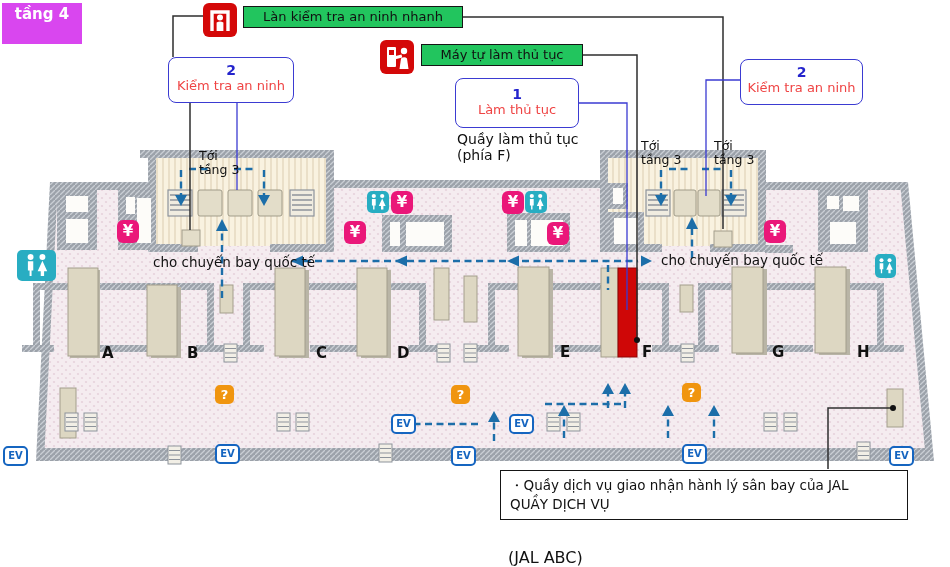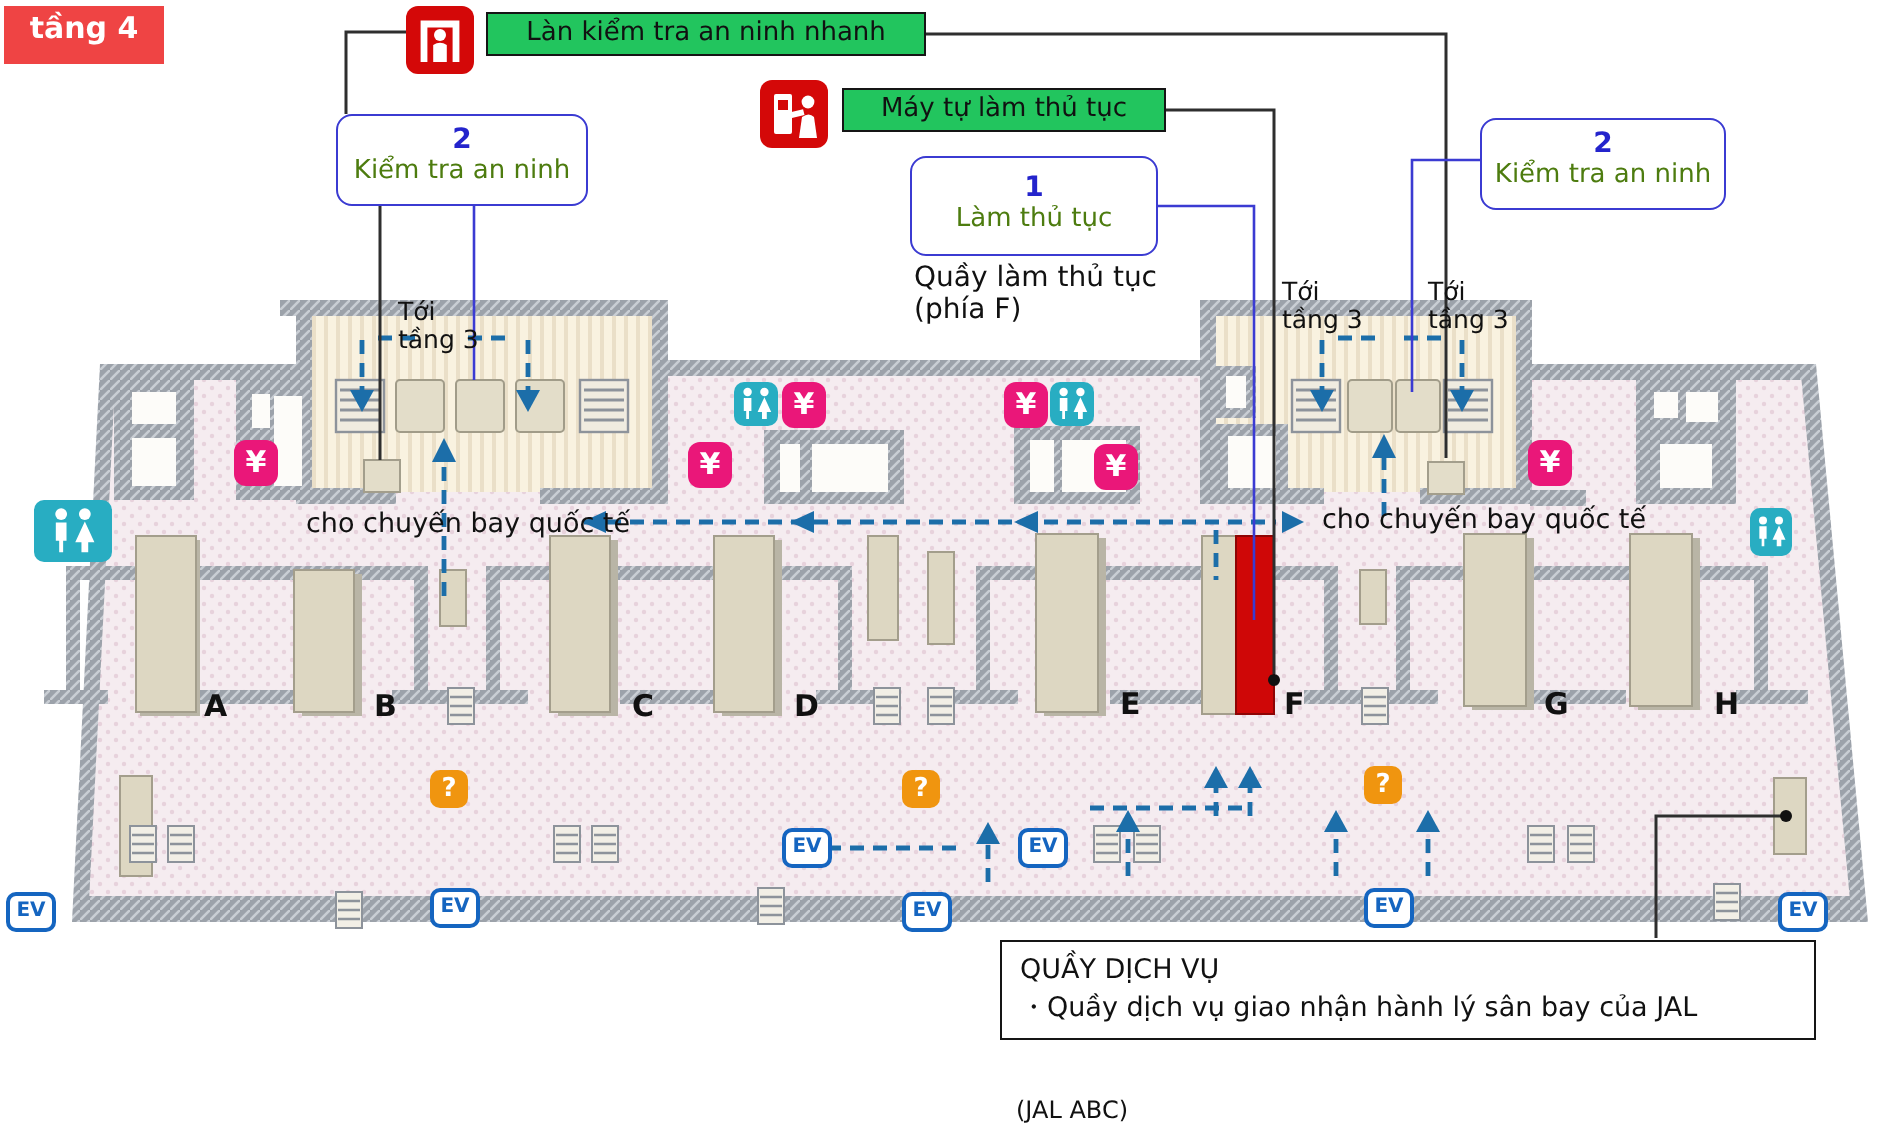--- a/index.html
+++ b/index.html
@@ -1,41 +1,41 @@
 <!DOCTYPE html>
 <html><head>
 <meta charset="utf-8">
 <style>
   html,body{margin:0;padding:0;background:#fff;}
   body{width:950px;height:567px;position:relative;overflow:hidden;
        font-family:"DejaVu Sans","Liberation Sans",sans-serif;color:#111;}
   .abs{position:absolute;}
   svg.plan{position:absolute;left:0;top:0;}
-  .badge{background:#ef4444;color:#fff;font-weight:bold;font-size:15px;
-         text-align:center;line-height:23px;width:80px;height:29px;}
+  .badge{background:#d946ef;color:#fff;font-weight:bold;font-size:15px;
+         text-align:center;line-height:23px;width:80px;height:41px;}
   .blackbox{background:#22c55e;border:1.6px solid #151515;text-align:center;
             font-size:13px;line-height:20px;white-space:nowrap;}
   .redicon{background:#d40808;border-radius:6px;width:34px;height:34px;}
   .bluebox{background:#fff;border:1.6px solid #3b3bd2;border-radius:8px;text-align:center;}
   .bluebox .num{color:#2424cc;font-weight:bold;font-size:14px;line-height:16px;margin-top:4px;}
-  .bluebox .lbl{font-size:13px;line-height:16px;color:#4d7c0f;white-space:nowrap;}
+  .bluebox .lbl{font-size:13px;line-height:16px;color:#ef4444;white-space:nowrap;}
   .sub{font-size:14px;line-height:16px;white-space:nowrap;}
   .maplabel{font-size:12.5px;line-height:13.5px;white-space:nowrap;}
   .gatelabel{font-size:13.5px;line-height:14.5px;white-space:nowrap;}
   .letter{font-weight:bold;font-size:15px;line-height:15px;}
   .yen{width:22px;height:23px;background:#ea1779;border-radius:6px;color:#fff;
        font-weight:bold;font-size:15px;line-height:23px;text-align:center;}
   .info{width:19px;height:19px;background:#f0950f;border-radius:5px;color:#fff;
         font-weight:bold;font-size:13px;line-height:19px;text-align:center;}
   .ev{width:21px;height:16px;background:#fff;border:2px solid #1565c0;border-radius:5px;
       color:#1565c0;font-weight:bold;font-size:10px;line-height:16px;text-align:center;}
   .wc{background:#28adc2;border-radius:5px;}
   .svcbox{background:#fff;border:1.6px solid #151515;width:388px;padding:5px 9px;
           font-size:13.5px;line-height:19px;}
-  .note{font-size:12px;}
+  .note{font-size:16px;}
 </style>
 </head>
 <body>
 
 <svg class="plan" width="950" height="567" viewBox="0 0 950 567">
   <defs>
     <pattern id="pfloor" width="8" height="8" patternUnits="userSpaceOnUse">
       <rect width="8" height="8" fill="#f5ecf0"></rect>
       <circle cx="2" cy="2" r="1.1" fill="#e7d2dc"></circle>
       <circle cx="6" cy="6" r="1.1" fill="#e7d2dc"></circle>
@@ -288,22 +288,22 @@
 </div>
 
 <div class="abs gatelabel" style="left:153px;top:255px">
   <div>cho chuyến bay quốc tế</div>
 </div>
 <div class="abs gatelabel" style="left:661px;top:253px">
   <div>cho chuyến bay quốc tế</div>
 </div>
 
 <div class="abs svcbox" style="left:500px;top:470px">
+  <div>・Quầy dịch vụ giao nhận hành lý sân bay của JAL</div>
   <div>QUẦY DỊCH VỤ</div>
-  <div>・Quầy dịch vụ giao nhận hành lý sân bay của JAL</div>
 </div>
 <div class="abs note" style="left:508px;top:548px">(JAL ABC)</div>
 
 <div id="ov">
     <div class="abs yen" style="left:117px;top:220px">¥</div>
     <div class="abs yen" style="left:344px;top:221px">¥</div>
     <div class="abs yen" style="left:391px;top:191px">¥</div>
     <div class="abs yen" style="left:502px;top:191px">¥</div>
     <div class="abs yen" style="left:547px;top:222px">¥</div>
     <div class="abs yen" style="left:764px;top:220px">¥</div>

